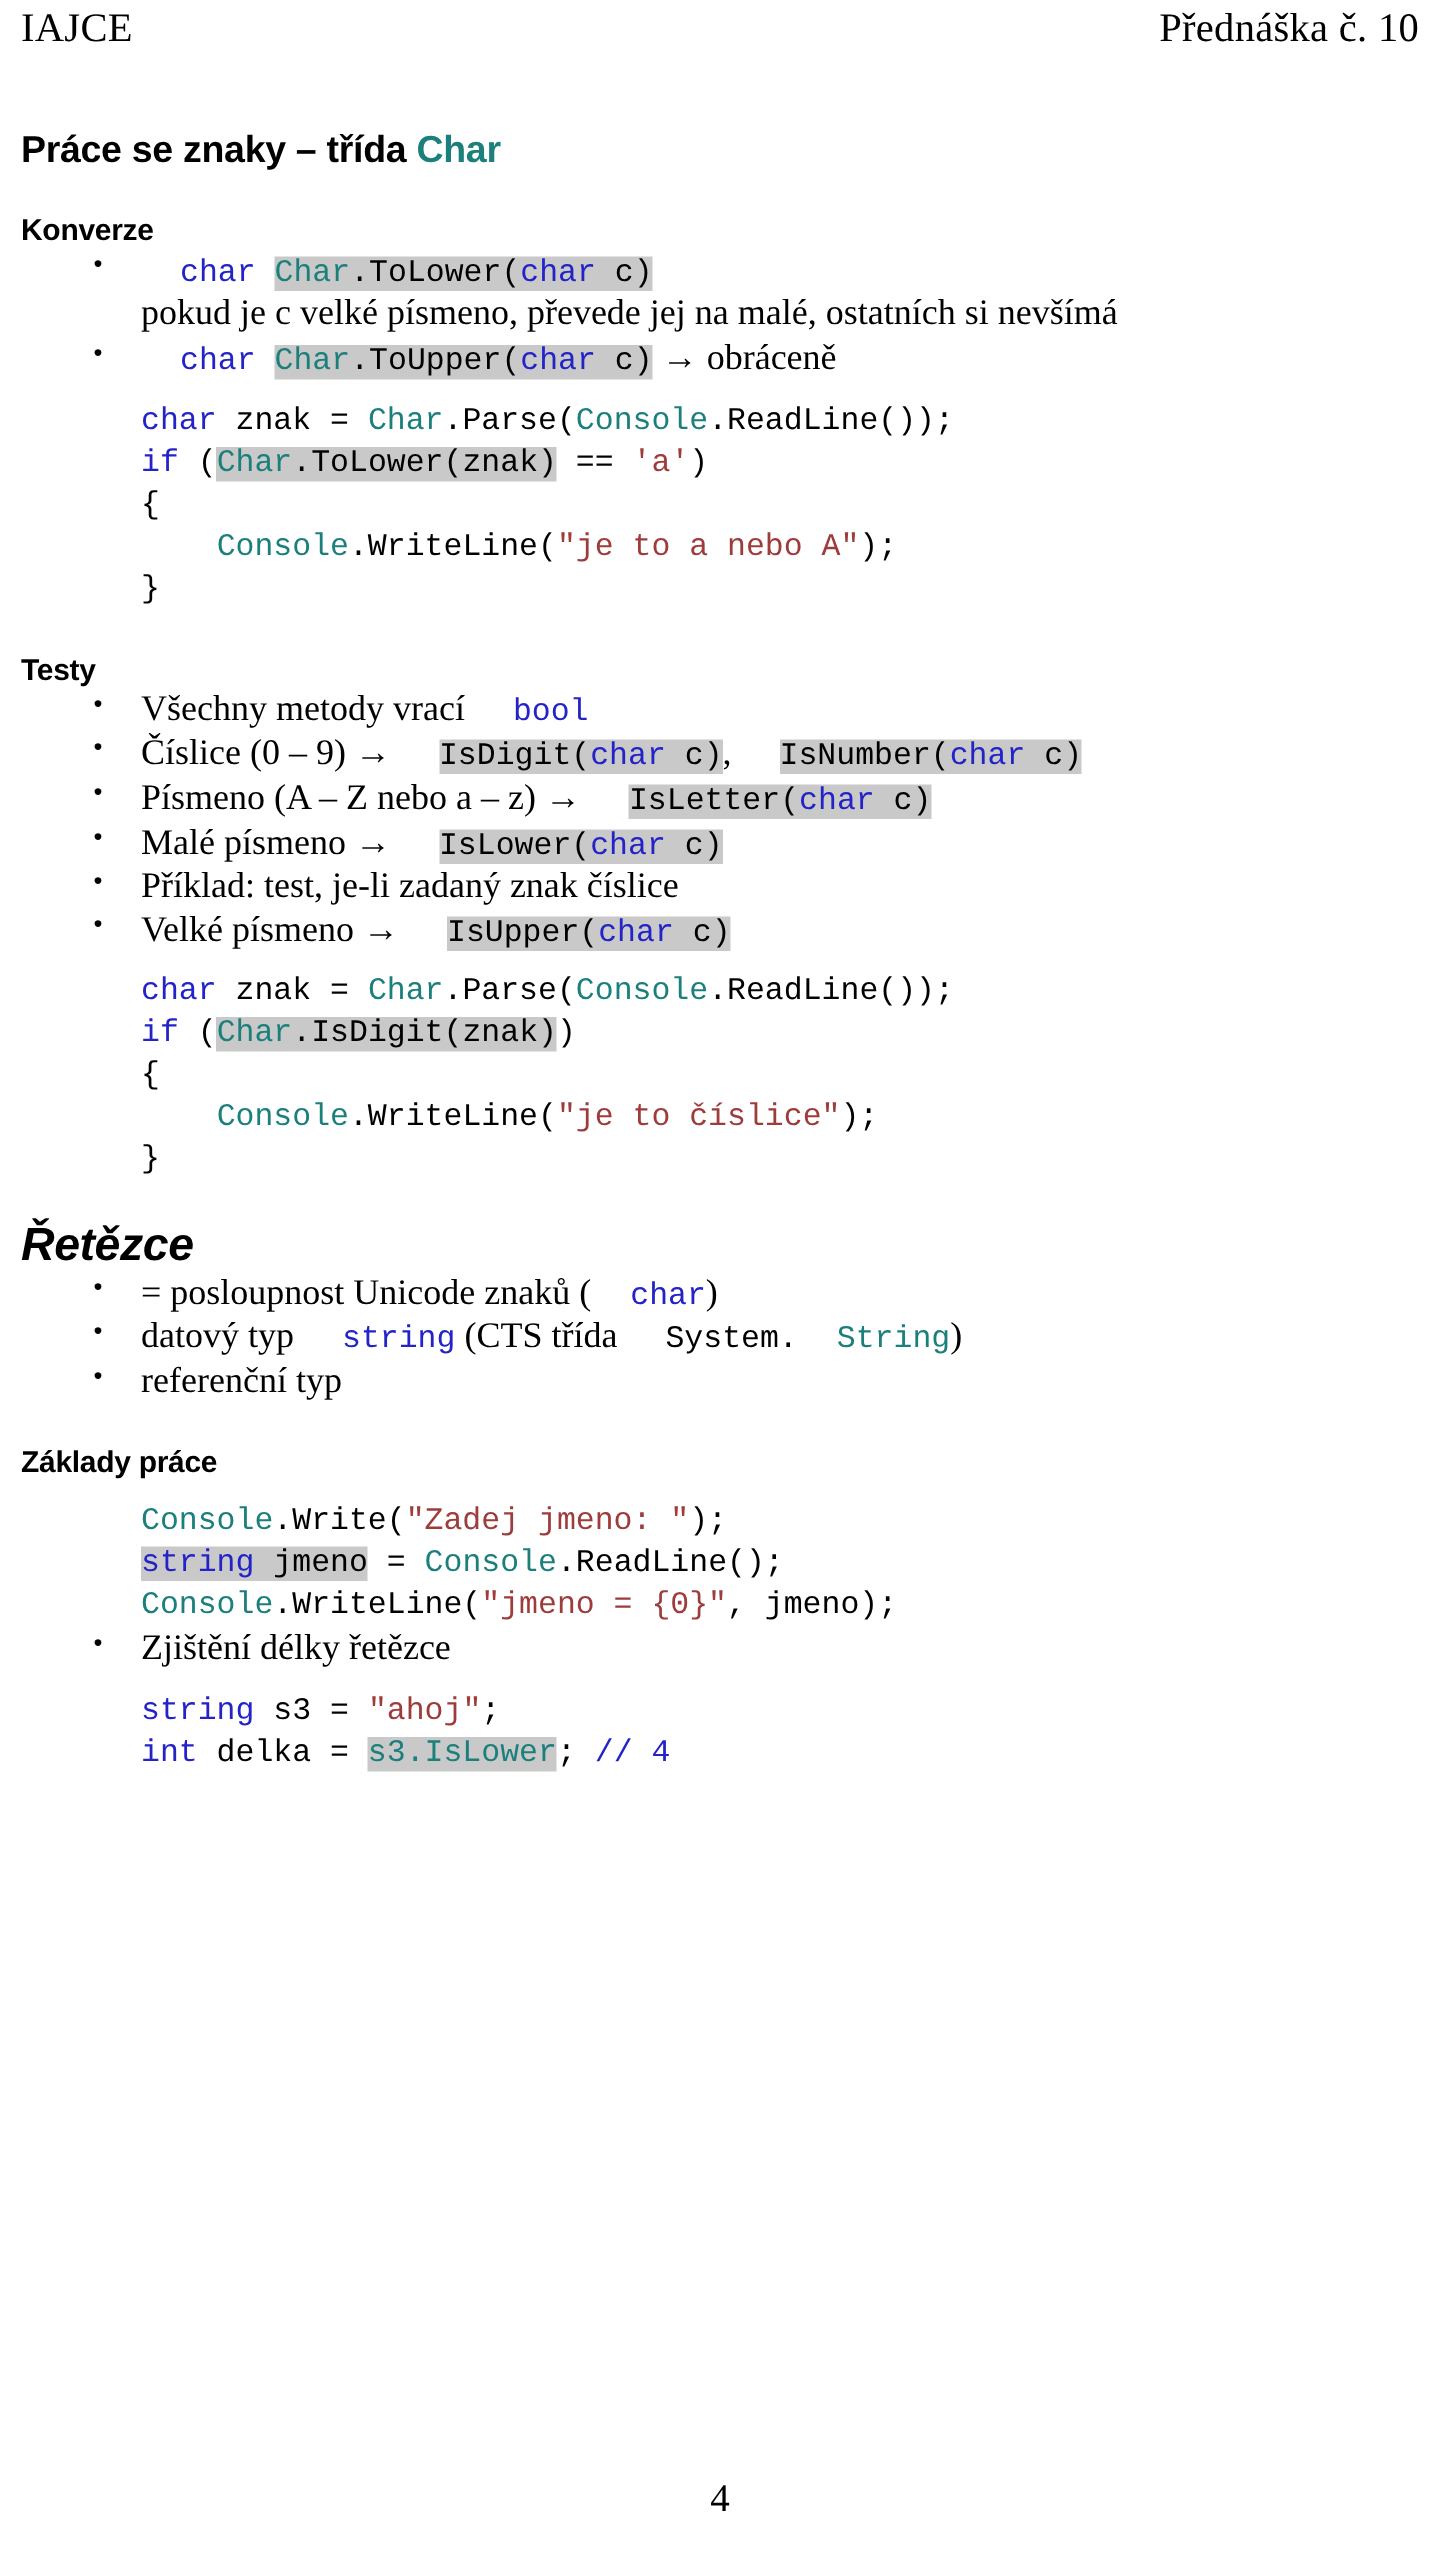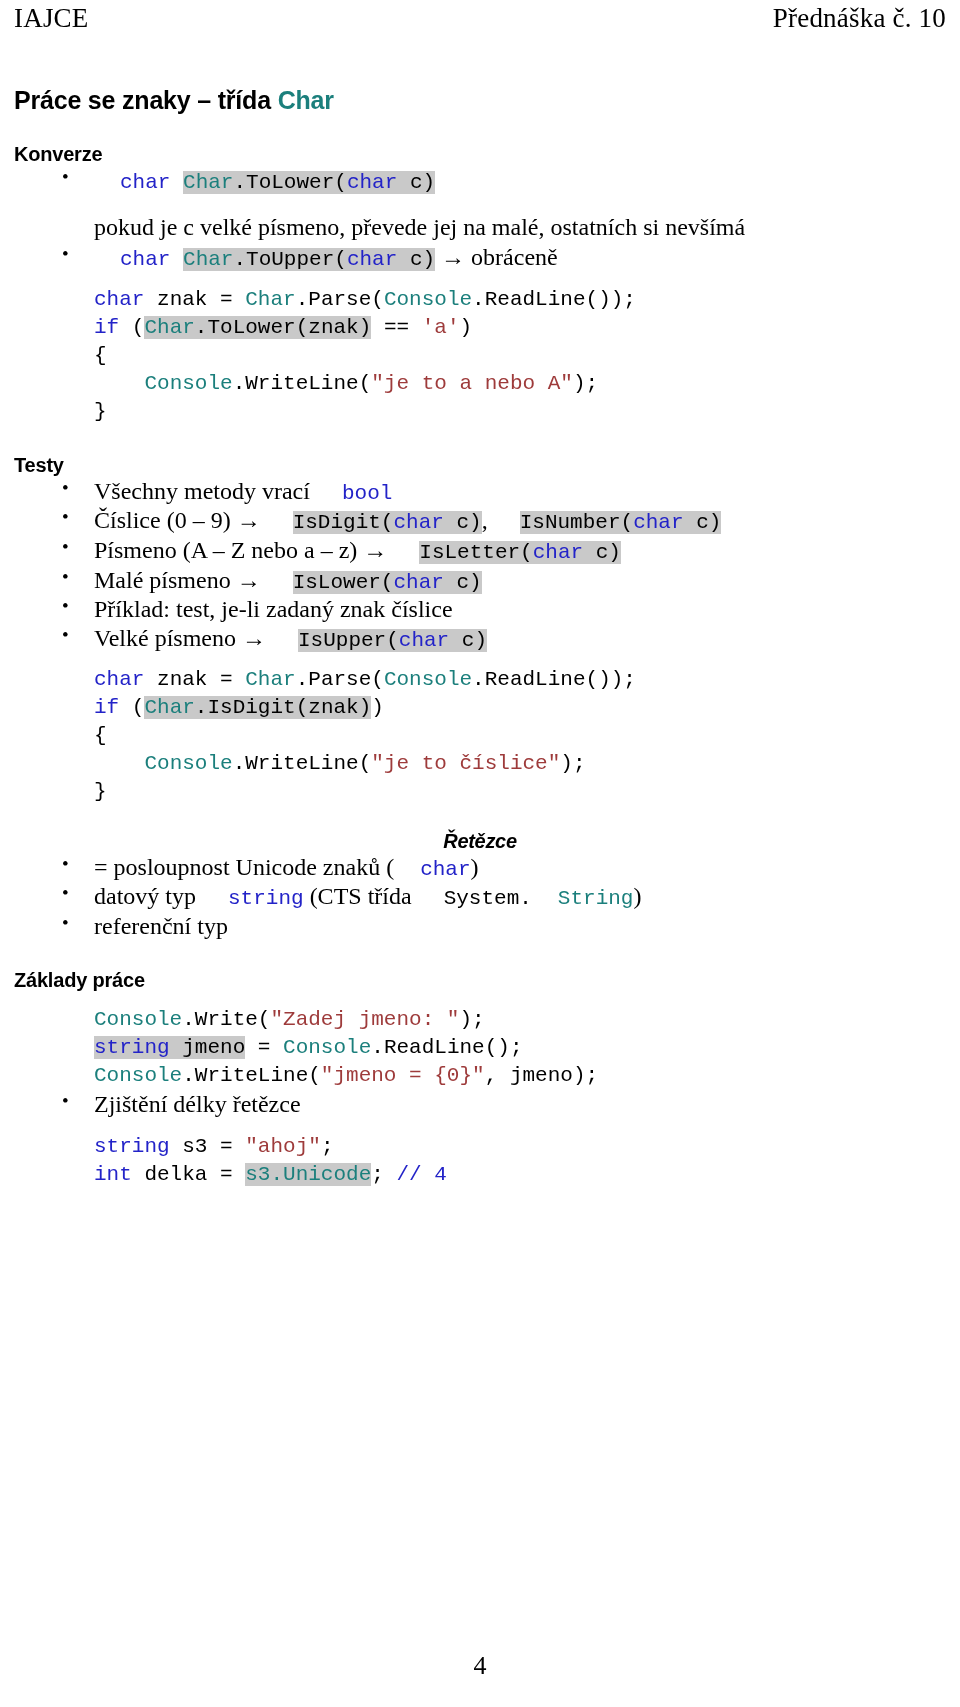--- a/index.html
+++ b/index.html
@@ -48,26 +48,25 @@
 
   h2.sec {
     font-family: "Liberation Sans", sans-serif;
     font-size: 20px;
     font-weight: bold;
     margin: 28px 0 0 0;
     letter-spacing: -0.2px;
   }
   h2.bigsec {
     font-family: "Liberation Sans", sans-serif;
-    font-size: 20px;
+    font-size: 31px;
     font-weight: bold;
     font-style: italic;
     margin: 24px 0 0 0;
     letter-spacing: -0.3px;
-    text-align: center;
   }
 
   
   ul.bl {
     list-style: none;
     margin: 0;
     padding: 0;
   }
   ul.bl > li {
     position: relative;
@@ -83,21 +82,21 @@
     top: -1px;
     font-size: 19px;
   }
   li.sp-lg { margin-top: 30px; }
   li.sp-md { margin-top: 16px; }
   li.sp-sm { margin-top: 5px; }
   .cont {
     font-size: 24px;
     line-height: 1.22;
     padding-left: 80px;
-    margin-top: 18px;
+    margin-top: 0;
   }
 
   
   .codeblock {
     font-family: "Liberation Mono", monospace;
     font-size: 21px;
     line-height: 1.33;
     padding-left: 80px;
     white-space: pre;
     margin-top: 14px;
@@ -205,17 +204,17 @@
 
   <div class="codeblock"><span class="type">Console</span><span class="pln">.Write(</span><span class="str">"Zadej jmeno: "</span><span class="pln">);</span>
 <span class="hl"><span class="kw">string</span><span class="pln"> jmeno</span></span><span class="pln"> = </span><span class="type">Console</span><span class="pln">.ReadLine();</span>
 <span class="type">Console</span><span class="pln">.WriteLine(</span><span class="str">"jmeno = {0}"</span><span class="pln">, jmeno);</span></div>
 
   <ul class="bl">
     <li class="sp-md">Zjištění délky řetězce</li>
   </ul>
 
   <div class="codeblock"><span class="kw">string</span><span class="pln"> s3 = </span><span class="str">"ahoj"</span><span class="pln">;</span>
-<span class="kw">int</span><span class="pln"> delka = </span><span class="hl type">s3.Unicode</span><span class="pln">; </span><span class="cmt">// 4</span></div>
+<span class="kw">int</span><span class="pln"> delka = </span><span class="hl type">s3.IsLower</span><span class="pln">; </span><span class="cmt">// 4</span></div>
 
   <div class="footer">4</div>
 
 </div>
 
 </body></html>

